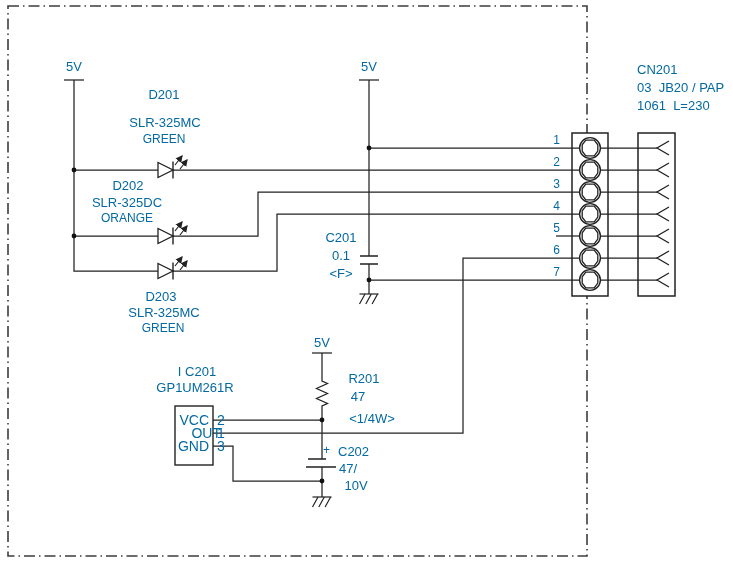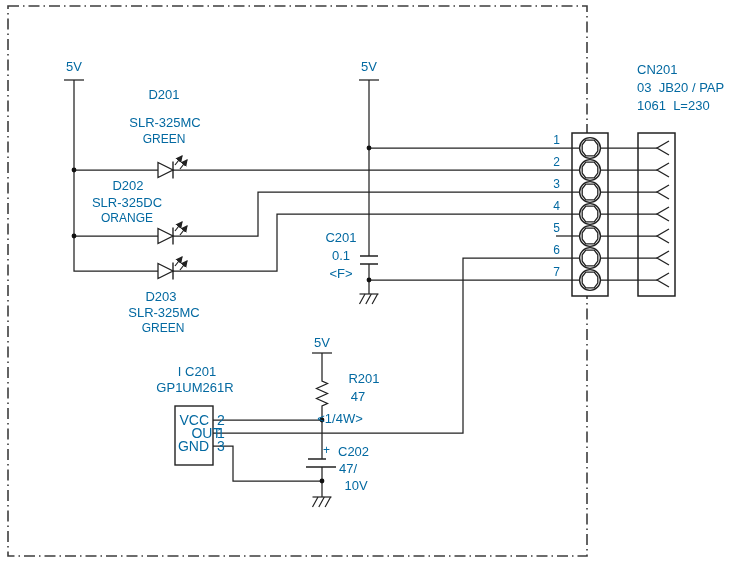--- a/index.html
+++ b/index.html
@@ -128,21 +128,21 @@
   <div class="lbl c" style="left:161px;top:290px">D203</div>
   <div class="lbl c" style="left:164px;top:306px">SLR-325MC</div>
   <div class="lbl c small" style="left:163px;top:322px">GREEN</div>
 
   <div class="lbl c" style="left:341px;top:231px">C201</div>
   <div class="lbl c" style="left:341px;top:249px">0.1</div>
   <div class="lbl c" style="left:341px;top:267px">&lt;F&gt;</div>
 
   <div class="lbl c" style="left:364px;top:372px">R201</div>
   <div class="lbl c" style="left:358px;top:390px">47</div>
-  <div class="lbl c" style="left:340px;top:412px">&lt;1/4W&gt;</div>
+  <div class="lbl c" style="left:372px;top:412px">&lt;1/4W&gt;</div>
 
   <div class="lbl" style="left:323px;top:444px;font-size:12px">+</div>
   <div class="lbl" style="left:338px;top:445px">C202</div>
   <div class="lbl c" style="left:348px;top:462px">47/</div>
   <div class="lbl c" style="left:356px;top:479px">10V</div>
 
   <div class="lbl c" style="left:197px;top:365px">I C201</div>
   <div class="lbl c" style="left:195px;top:381px">GP1UM261R</div>
 
   <div class="lbl r icpin" style="right:524px;top:413px">VCC</div>

